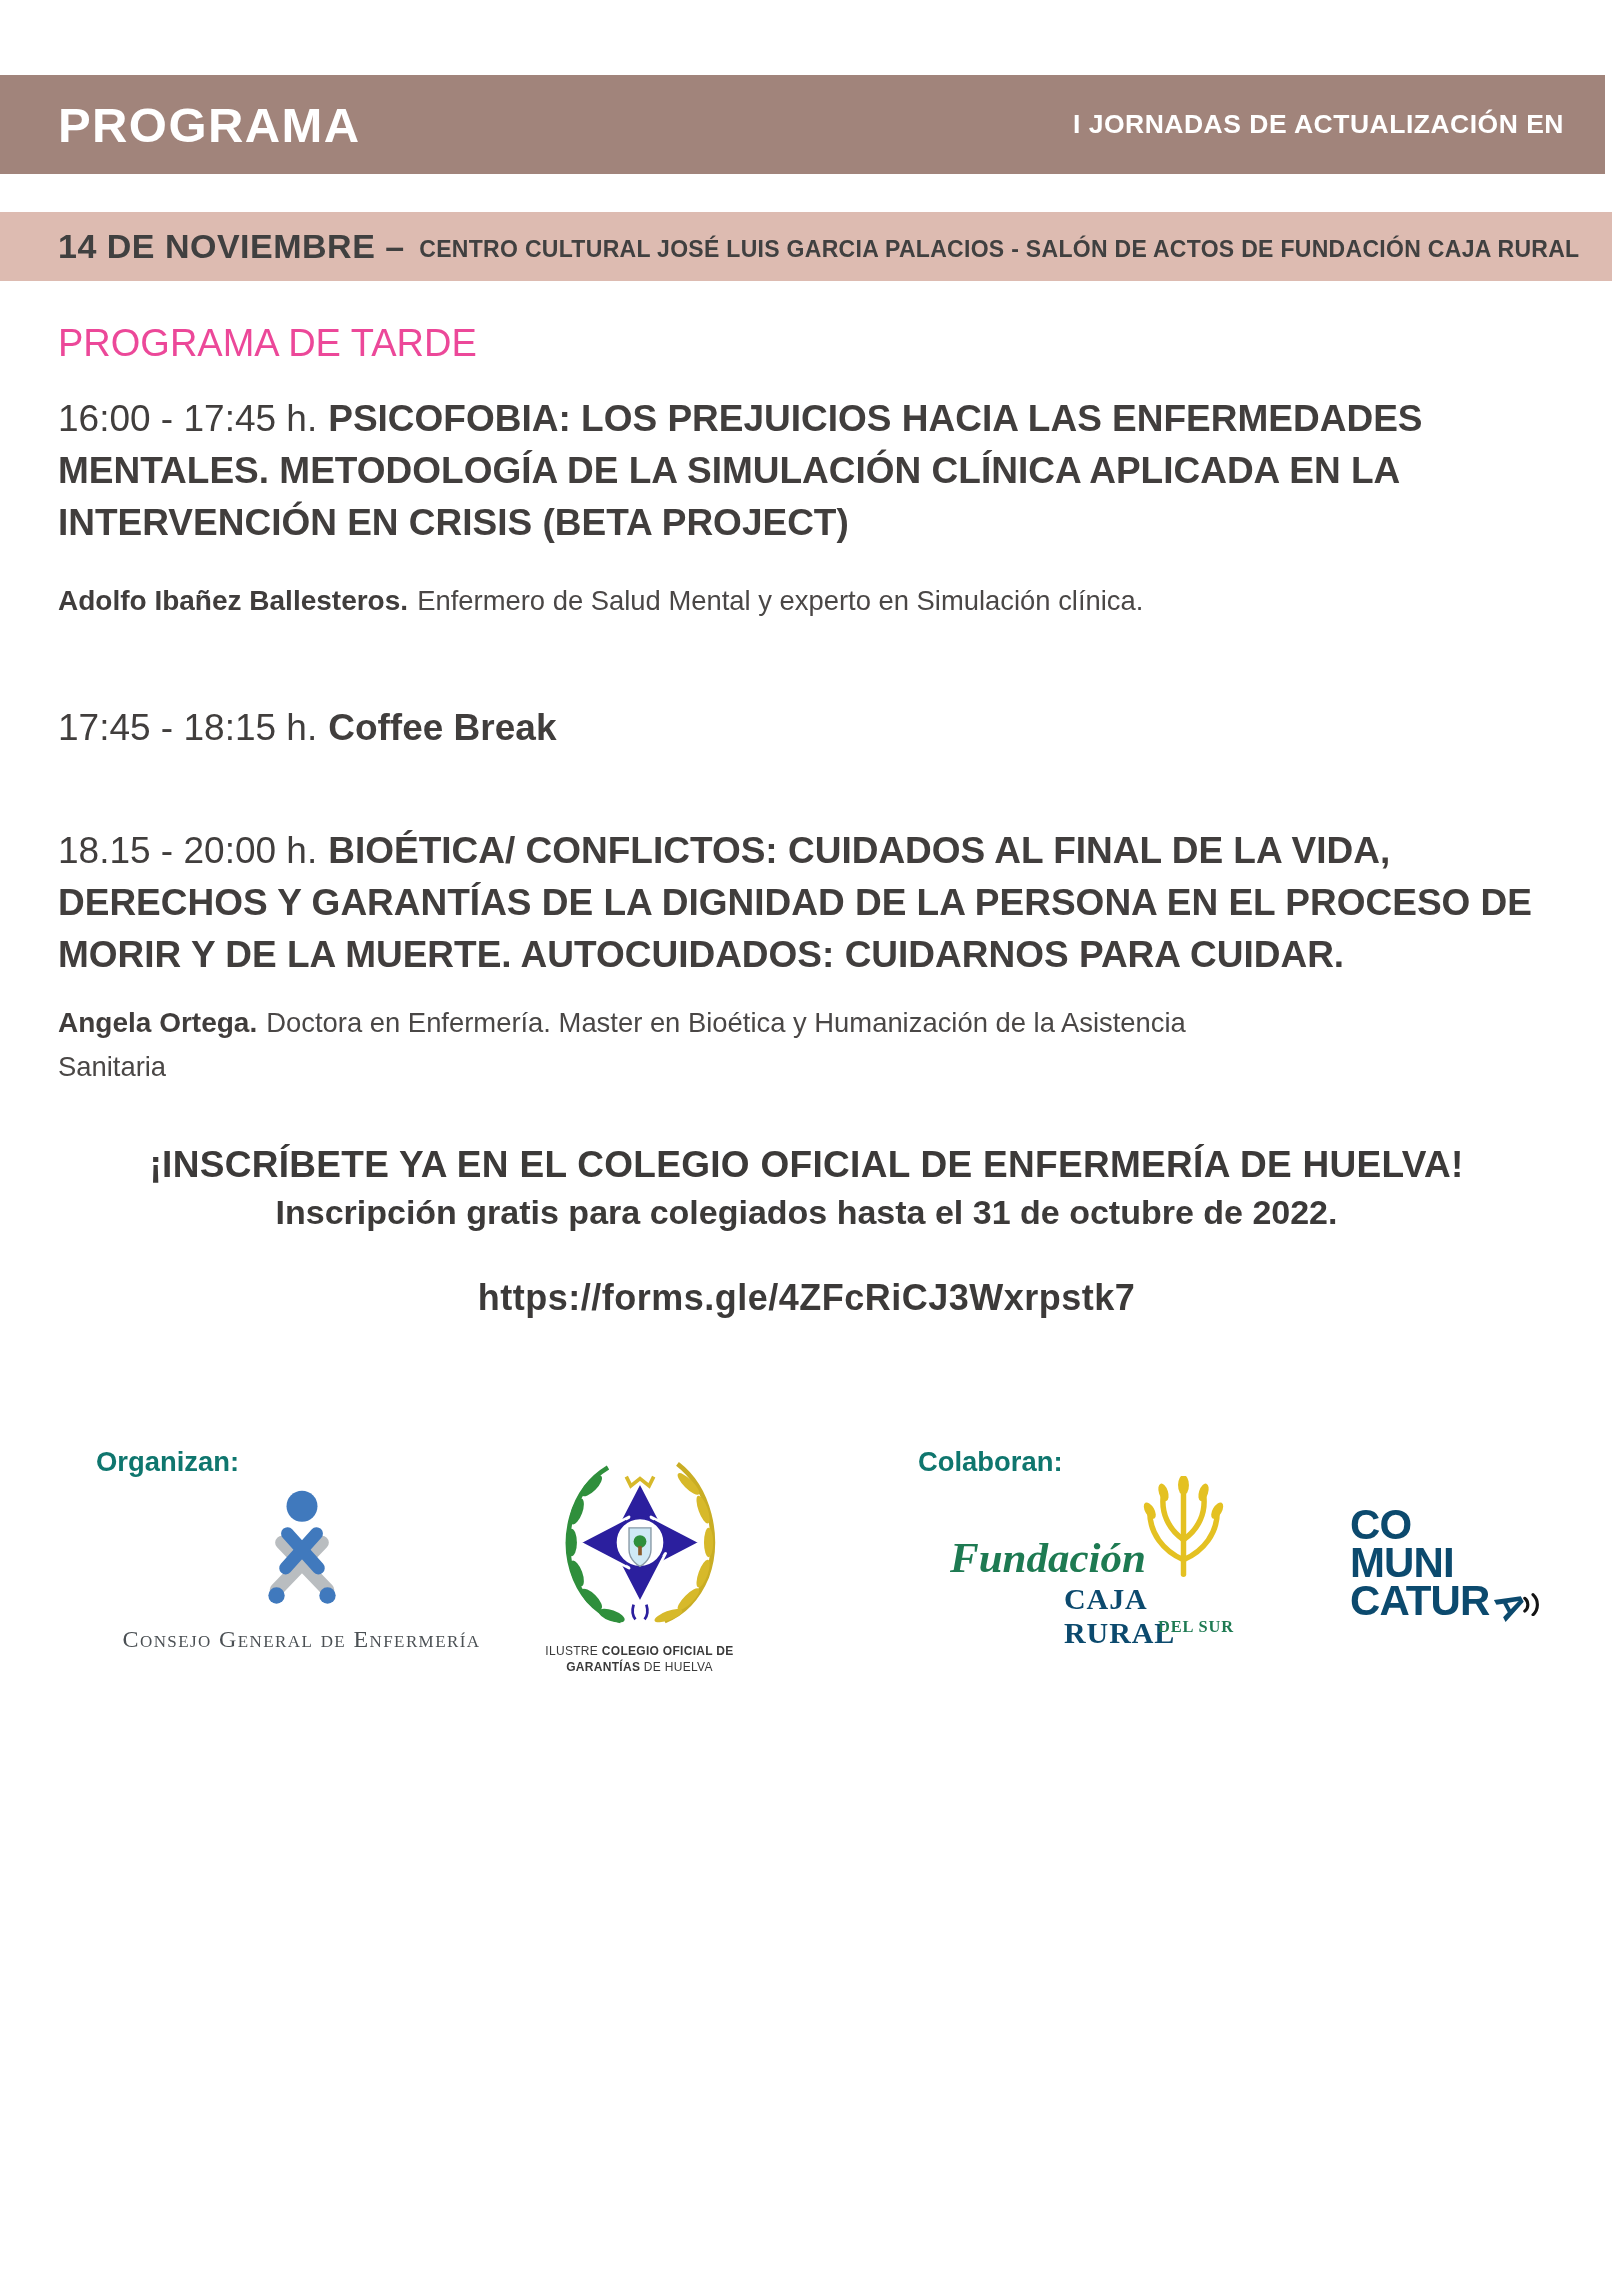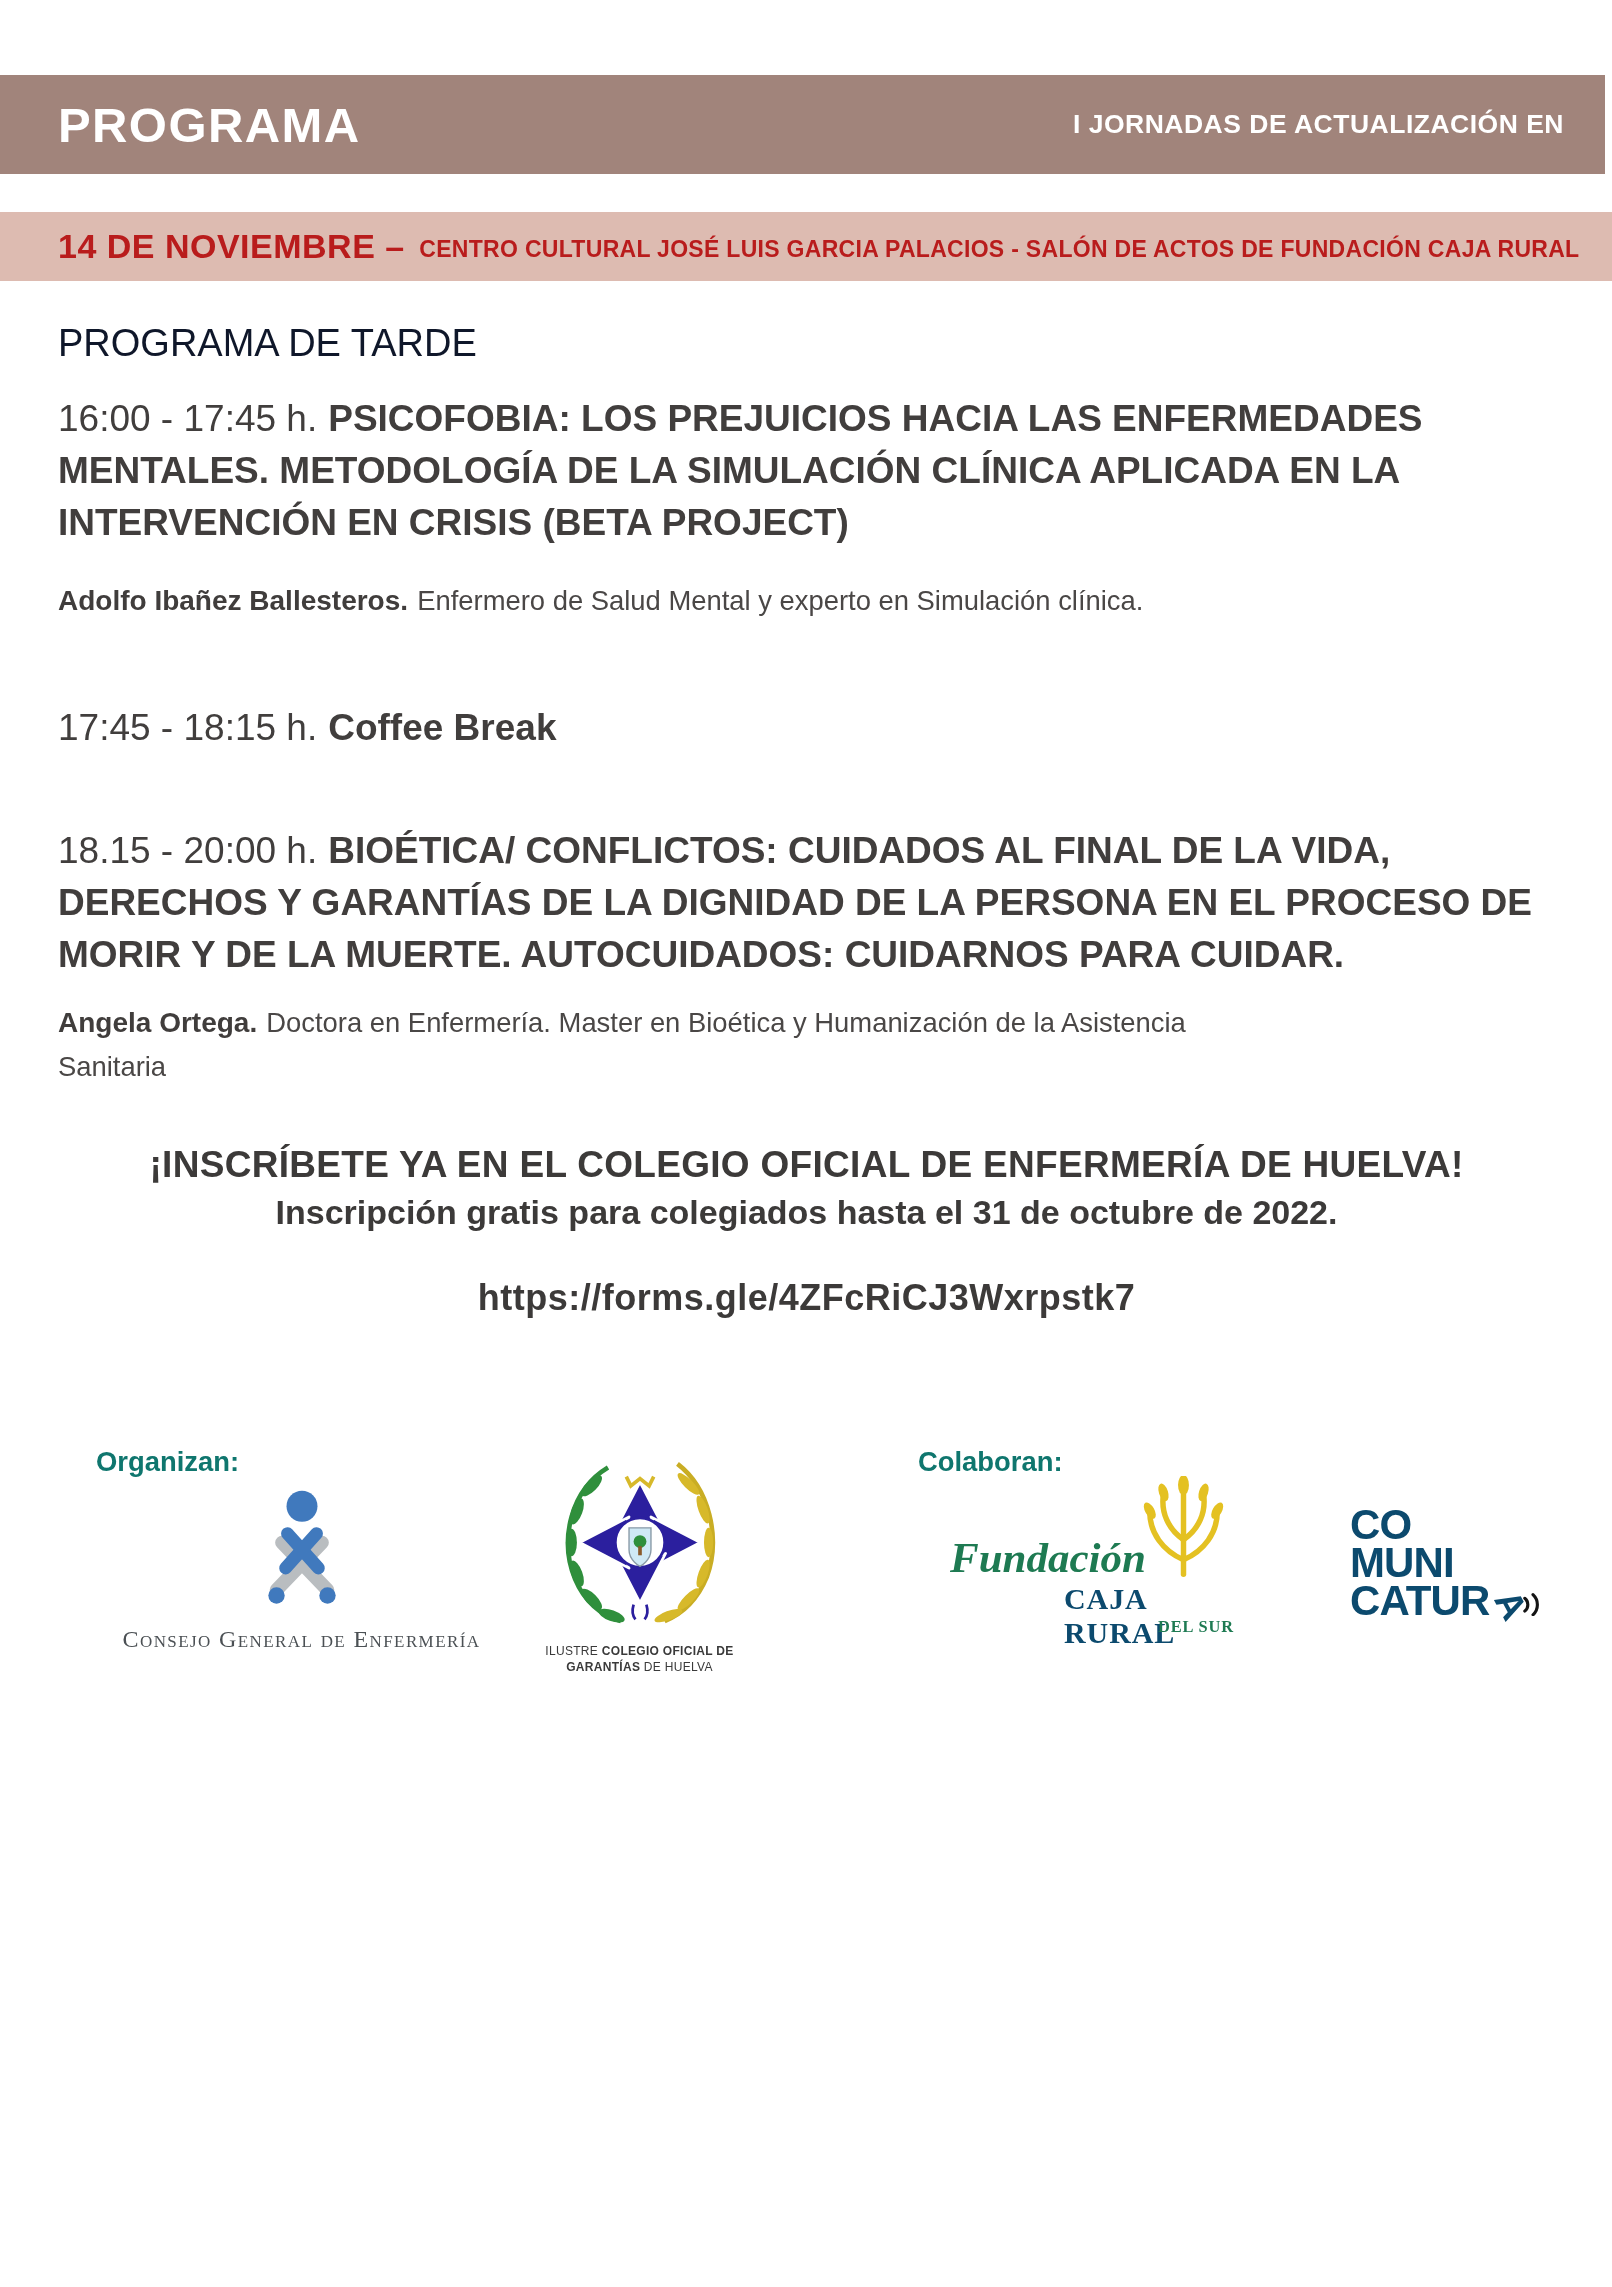--- a/index.html
+++ b/index.html
@@ -9,25 +9,25 @@
 
   
   .bar1{left:0;top:75px;width:1605px;height:99px;background:#a1847b;
         display:flex;align-items:center;justify-content:space-between;
         padding:0 41px 0 58px;box-sizing:border-box;}
   .bar1-title{font-size:49px;font-weight:700;color:#fff;letter-spacing:1.4px;}
   .bar1-event{text-align:right;font-size:26.5px;line-height:33px;font-weight:700;color:#fff;letter-spacing:0.5px;}
 
   
   .bar2{left:0;top:212px;width:1613px;height:69px;background:#ddbbb1;
-        display:flex;align-items:center;padding-left:58px;box-sizing:border-box;color:#b91c1c;}
+        display:flex;align-items:center;padding-left:58px;box-sizing:border-box;color:#404040;}
   .bar2-date{font-size:34px;font-weight:700;letter-spacing:0.5px;}
   .bar2-venue{font-size:23px;font-weight:700;margin-left:14.6px;margin-top:5.5px;letter-spacing:0.3px;}
 
-  .section-title{left:58px;top:322px;font-size:38px;font-weight:300;color:#0f172a;}
+  .section-title{left:58px;top:322px;font-size:38px;font-weight:300;color:#ec4899;}
 
   .session{left:58px;font-size:37px;line-height:52px;font-weight:700;color:#413e3d;}
   .t-light{font-weight:300;margin-right:11px;}
   .speaker{left:58px;font-size:27.4px;line-height:44px;color:#4a4746;}
   .speaker-name{font-weight:700;font-size:28px;margin-right:9.1px;color:#403d3c;}
 
   .center-line{left:0;width:1613px;text-align:center;font-weight:700;color:#3c3a39;}
   .cta1{top:1144px;font-size:37px;letter-spacing:0.3px;}
   .cta2{top:1193px;font-size:34px;}
   .cta-link{top:1277px;font-size:36px;letter-spacing:0.5px;}

